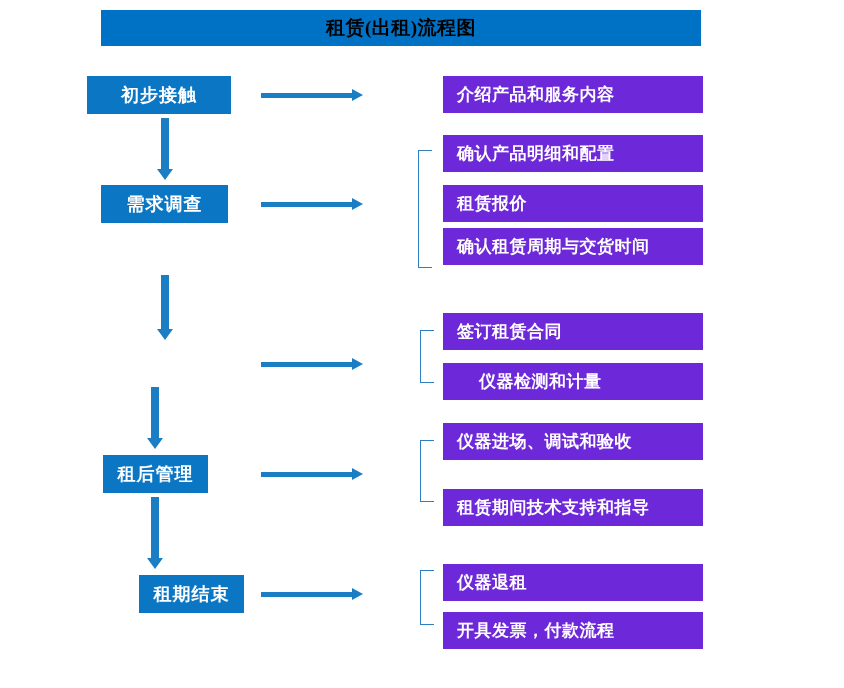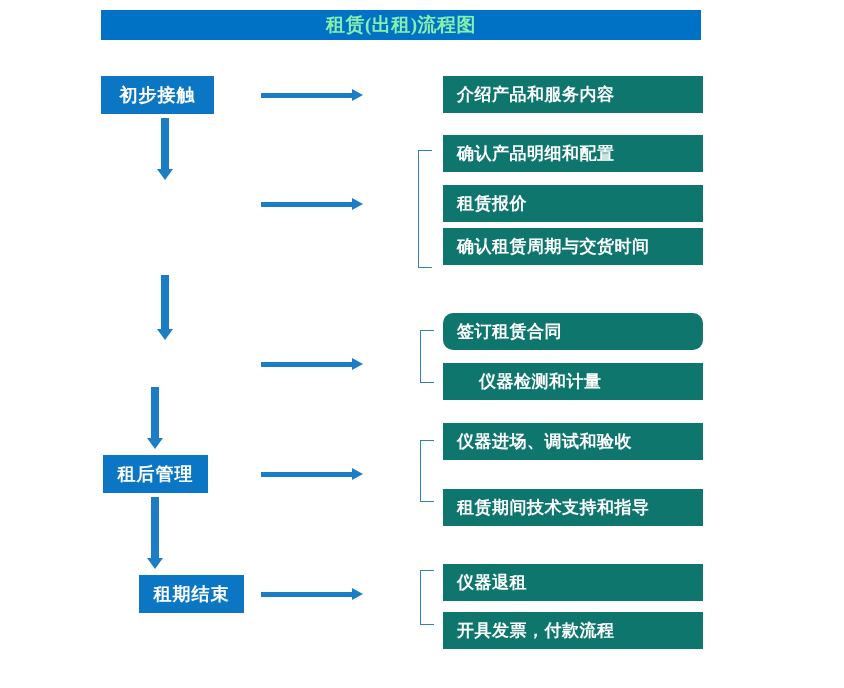--- a/index.html
+++ b/index.html
@@ -17,23 +17,23 @@
     background: #ffffff;
     overflow: hidden;
   }
 
   
   .title-banner {
     position: absolute;
     left: 101px;
     top: 10px;
     width: 600px;
-    height: 30px;
+    height: 36px;
     background: #0072c6;
-    color: #86efac;
+    color: #000000;
     display: flex;
     align-items: center;
     justify-content: center;
     font-size: 19px;
     font-weight: bold;
     letter-spacing: 0.5px;
   }
 
   
   .stage-box {
@@ -48,21 +48,21 @@
     height: 38px;
     letter-spacing: 1px;
   }
 
   
   .detail-box {
     position: absolute;
     left: 443px;
     width: 260px;
     height: 37px;
-    background: #0f766e;
+    background: #6d28d9;
     color: #ffffff;
     display: flex;
     align-items: center;
     justify-content: flex-start;
     padding-left: 14px;
     box-sizing: border-box;
     font-size: 17px;
     font-weight: bold;
     letter-spacing: 0.5px;
   }
@@ -122,22 +122,23 @@
     box-sizing: border-box;
   }
 </style>
 </head>
 <body>
 
 <div id="canvas">
 
   <div class="title-banner">租赁(出租)流程图</div>
 
-  <div class="stage-box" style="left:101px; top:76px; width:113px;">初步接触</div>
-
+  <div class="stage-box" style="left:87px; top:76px; width:144px;">初步接触</div>
+
+  <div class="stage-box" style="left:101px; top:185px; width:127px;">需求调查</div>
 
 
   <div class="stage-box" style="left:103px; top:455px; width:105px;">租后管理</div>
 
   <div class="stage-box" style="left:103px; top:575px; width:105px;margin-left:36px;">租期结束</div>
 
   <div class="v-arrow" style="top:118px; height:62px;">
     <div class="shaft" style="height:51px;"></div>
     <div class="head" style="top:51px;"></div>
   </div>
@@ -191,21 +192,21 @@
   <div class="bracket" style="left:420px; top:570px; height:55px;"></div>
 
   <div class="detail-box" style="top:76px;">介绍产品和服务内容</div>
 
   <div class="detail-box" style="top:135px;">确认产品明细和配置</div>
 
   <div class="detail-box" style="top:185px;">租赁报价</div>
 
   <div class="detail-box" style="top:228px;">确认租赁周期与交货时间</div>
 
-  <div class="detail-box" style="top:313px;border-radius:10px;">签订租赁合同</div>
+  <div class="detail-box" style="top:313px;">签订租赁合同</div>
 
   <div class="detail-box" style="top:363px;padding-left:36px;">仪器检测和计量</div>
 
   <div class="detail-box" style="top:423px;">仪器进场、调试和验收</div>
 
   <div class="detail-box" style="top:489px;">租赁期间技术支持和指导</div>
 
   <div class="detail-box" style="top:564px;">仪器退租</div>
 
   <div class="detail-box" style="top:612px;">开具发票，付款流程</div>

